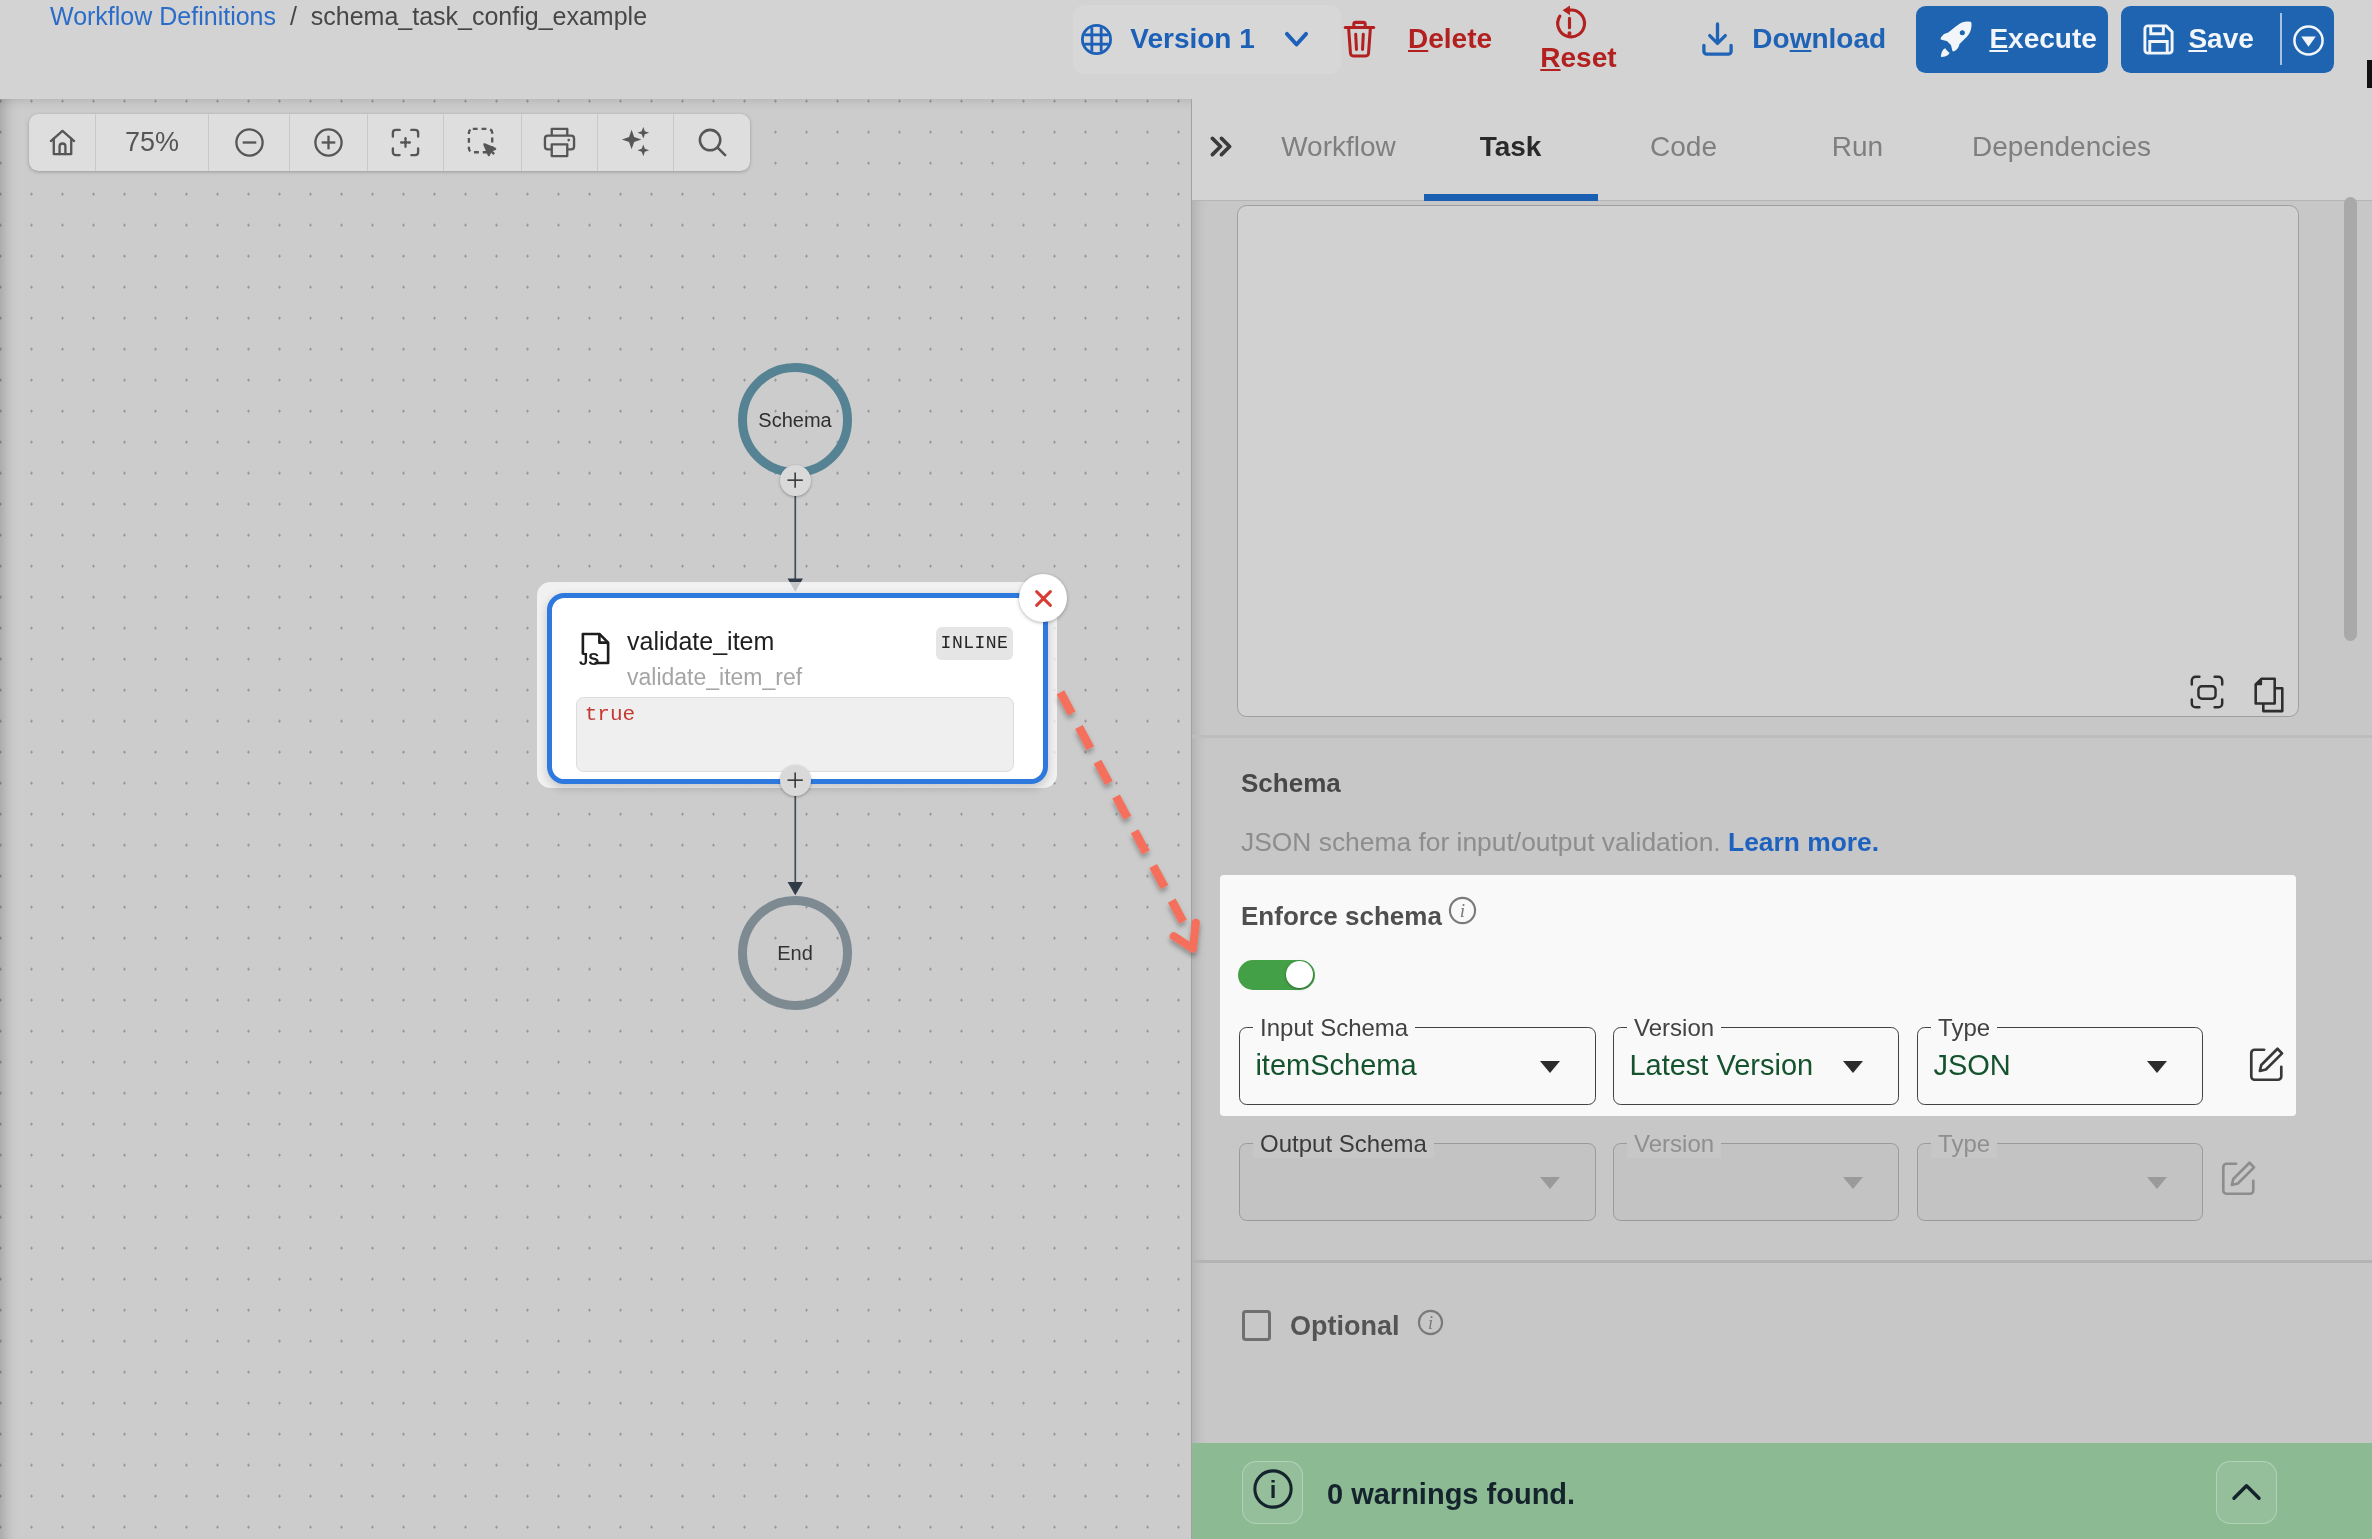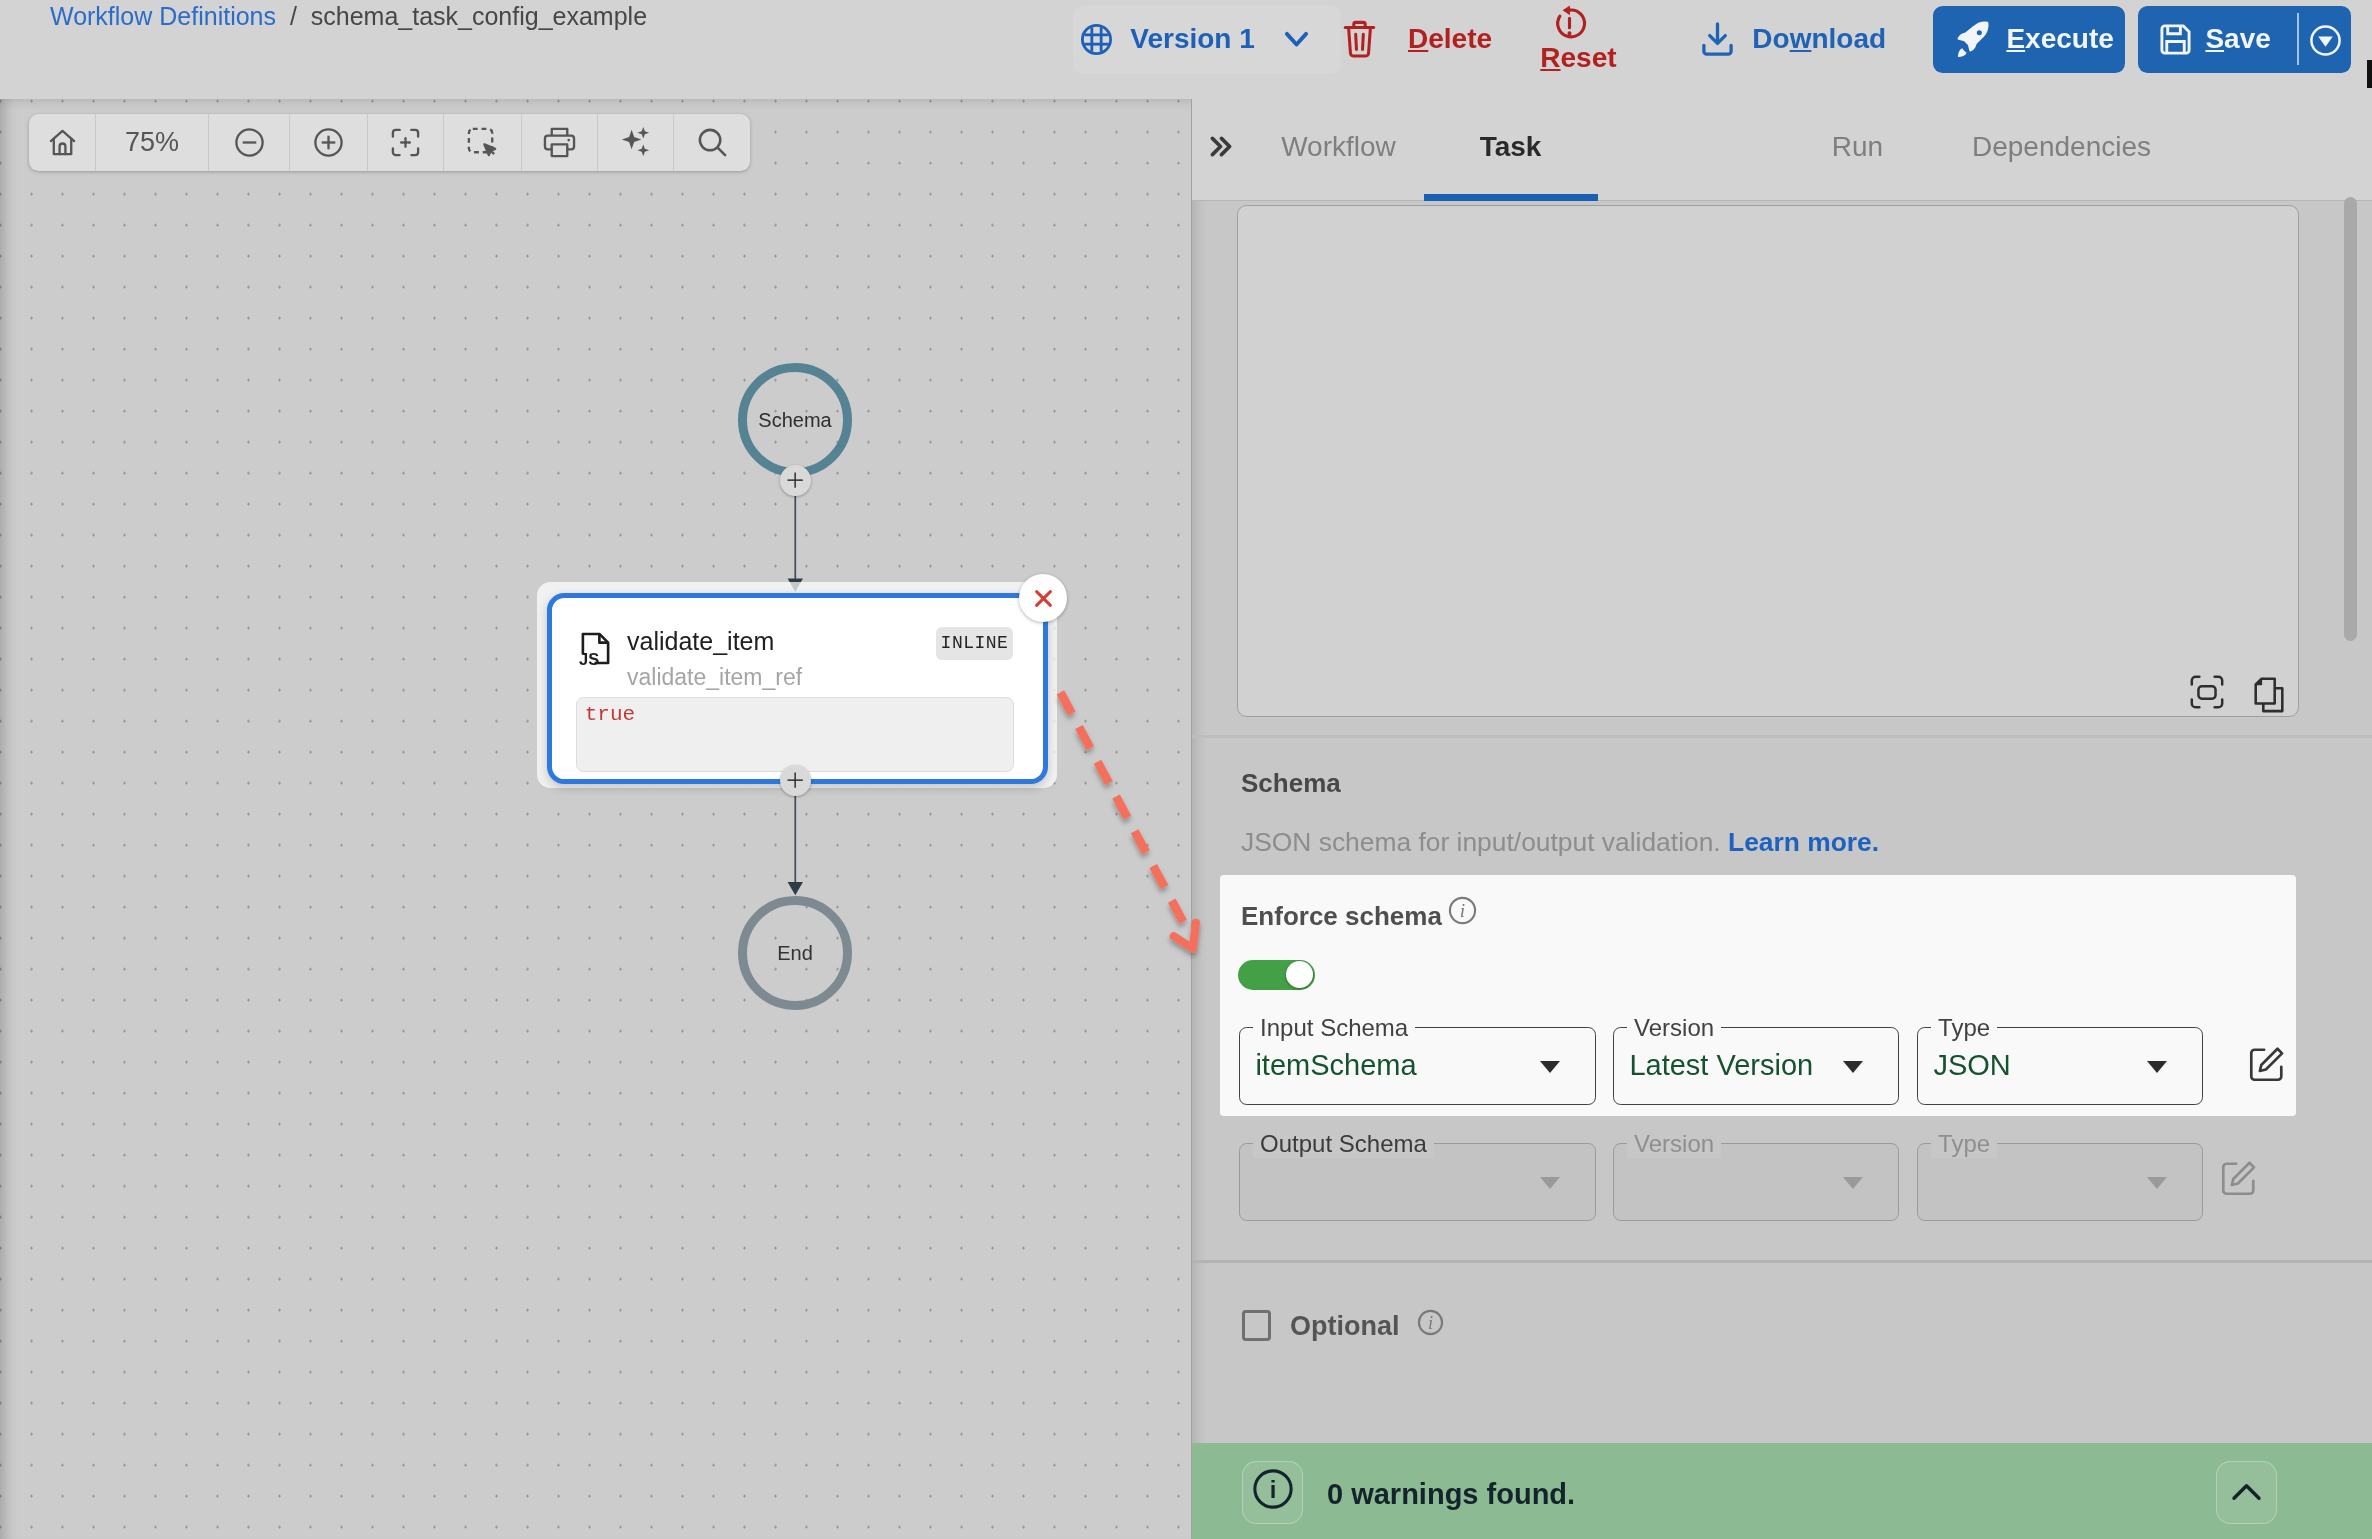--- a/index.html
+++ b/index.html
@@ -10,21 +10,21 @@
   
   #header { left:0; top:0; width:2373px; height:99px; background:#d3d3d3; z-index:5; }
   #crumb { left:50px; top:1.9px; height:29px; line-height:29px; font-size:25px; color:#474747; }
   #crumb a { color:#2a6cc8; text-decoration:none; }
   #title { left:48px; top:37px; font-size:40px; font-weight:bold; color:#262626; letter-spacing:-1.4px; }
 
   #verbox { left:1073px; top:4.8px; width:268px; height:69px; background:#d7d7d7; border-radius:11.5px; }
   .hbtn { height:69px; top:4.8px; display:flex; align-items:center; font-size:28px; font-weight:bold; }
   .red { color:#b2211f; }
   .blue { color:#1c60b8; }
-  .bluebtn { background:#1e64b1; border-radius:9.6px; top:5.8px; height:67px; display:flex; align-items:center; color:#f2f5f9; font-size:28px; font-weight:bold;margin-left:17px; }
+  .bluebtn { background:#1e64b1; border-radius:9.6px; top:5.8px; height:67px; display:flex; align-items:center; color:#f2f5f9; font-size:28px; font-weight:bold; }
 
   
   #canvas { left:0; top:99px; width:1191px; height:1440px; background:#cccccc;
     background-image: radial-gradient(circle, #989898 1.1px, rgba(152,152,152,0) 1.4px);
     background-size: 31px 31px; background-position: -15px -13.4px;
     box-shadow: inset 15.4px 0 13.4px -11.5px rgba(0,0,0,0.22), inset 0 11.5px 9.6px -8.6px rgba(0,0,0,0.10);
   }
   #toolbar { left:29px; top:15.4px; width:721px; height:57px; background:#dedede; border-radius:9.6px;
     box-shadow:0 1px 3.8px rgba(0,0,0,0.25); display:flex; }
   .tcell { flex:0 0 auto; display:flex; align-items:center; justify-content:center; border-right:1px solid #c8c8c8; color:#565656; font-size:27px; }
@@ -247,20 +247,21 @@
 </div>
 
 <div id="panel" class="abs">
   <div id="tabsrow" class="abs">
     <svg class="abs" style="left:18px; top:37px;" width="22" height="21" viewBox="0 0 23 22" fill="none" stroke="#3b3b3b" stroke-width="3.8" stroke-linecap="round" stroke-linejoin="round">
       <polyline points="2.5,2.5 11,11 2.5,19.5"></polyline>
         <polyline points="12,2.5 20.5,11 12,19.5"></polyline>
     </svg>
     <div class="abs tab" style="left:60px; width:173px;">Workflow</div>
     <div class="abs tab" style="left:232px; width:173px; color:#2a2a2a; font-weight:bold;">Task</div>
+    <div class="abs tab" style="left:405px; width:173px;">Code</div>
     <div class="abs tab" style="left:579px; width:173px;">Run</div>
     <div class="abs tab" style="left:764px; width:211px;">Dependencies</div>
     <div class="abs" style="left:232px; top:95px; width:174px; height:6.7px; background:#1b5fb2;"></div>
   </div>
 
   <div id="editor" class="abs">
     <svg class="abs" style="left:950px; top:467px;" width="38" height="38" viewBox="0 0 40 40" fill="none" stroke="#2e2e2e" stroke-width="2.6" stroke-linecap="round">
       <path d="M4 12 V8 a4 4 0 0 1 4-4 h4"></path>
         <path d="M28 4 h4 a4 4 0 0 1 4 4 v4"></path>
       <path d="M36 28 v4 a4 4 0 0 1-4 4 h-4"></path>

